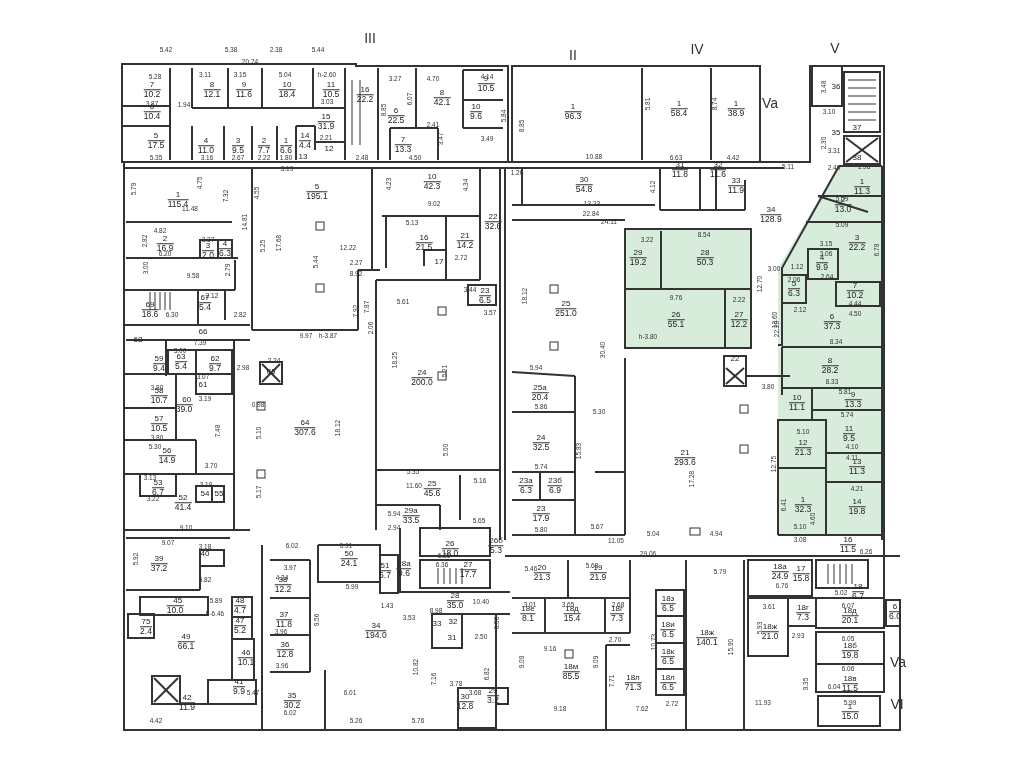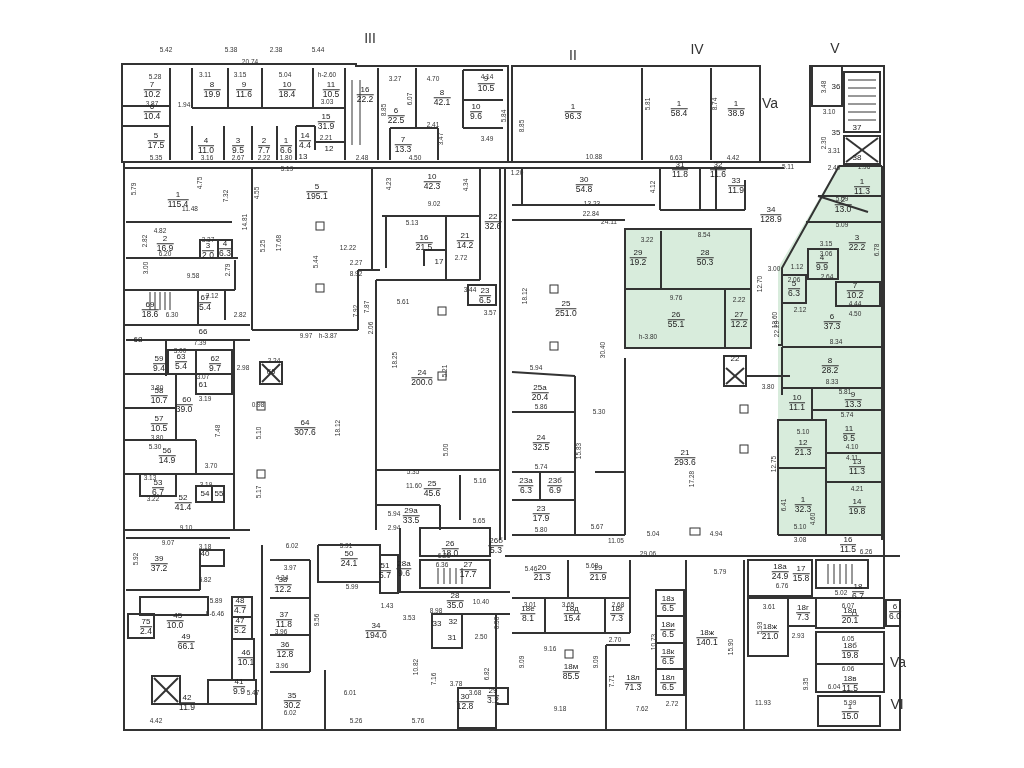--- a/index.html
+++ b/index.html
@@ -293,21 +293,21 @@
     <div class="lbl" style="left: 152px; top: 90px;">
       <span class="num">7</span>
       <span class="area">10.2</span>
     </div>
     <div class="lbl" style="left: 152px; top: 112px;">
       <span class="num">6</span>
       <span class="area">10.4</span>
     </div>
     <div class="lbl" style="left: 212px; top: 90px;">
       <span class="num">8</span>
-      <span class="area">19.9</span>
+      <span class="area">12.1</span>
     </div>
     <div class="lbl" style="left: 244px; top: 90px;">
       <span class="num">9</span>
       <span class="area">11.6</span>
     </div>
     <div class="lbl" style="left: 287px; top: 90px;">
       <span class="num">10</span>
       <span class="area">18.4</span>
     </div>
     <div class="lbl" style="left: 331px; top: 90px;">
@@ -644,21 +644,21 @@
       <span class="num">21</span>
       <span class="area">293.6</span>
     </div>
     <div class="lbl" style="left: 159px; top: 564px;">
       <span class="num">39</span>
       <span class="area">37.2</span>
     </div>
     <div class="lbl" style="left: 205px; top: 554px;">
       <span class="num" style="border-bottom: none;">40</span>
     </div>
-    <div class="lbl" style="left: 175px; top: 621px; text-align: right;">
+    <div class="lbl" style="left: 175px; top: 606px; text-align: right;">
       <span class="num">45</span>
       <span class="area">10.0</span>
     </div>
     <div class="lbl" style="left: 146px; top: 627px;">
       <span class="num">75</span>
       <span class="area">2.4</span>
     </div>
     <div class="lbl" style="left: 186px; top: 642px;">
       <span class="num">49</span>
       <span class="area">66.1</span>

